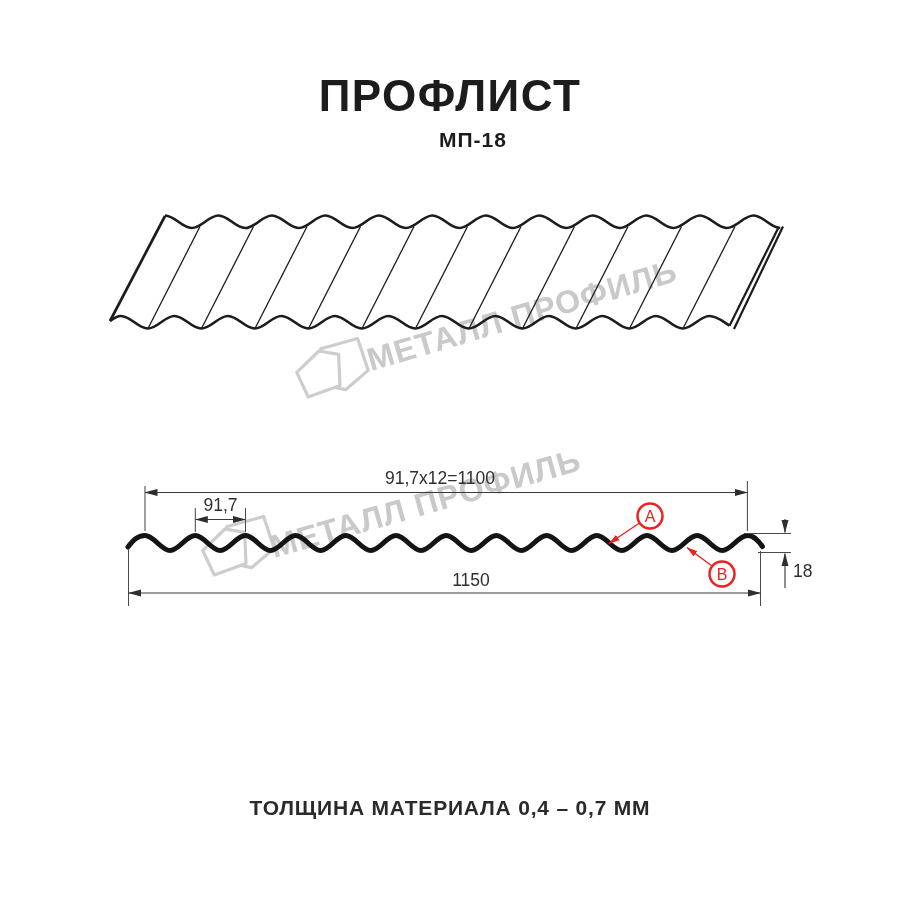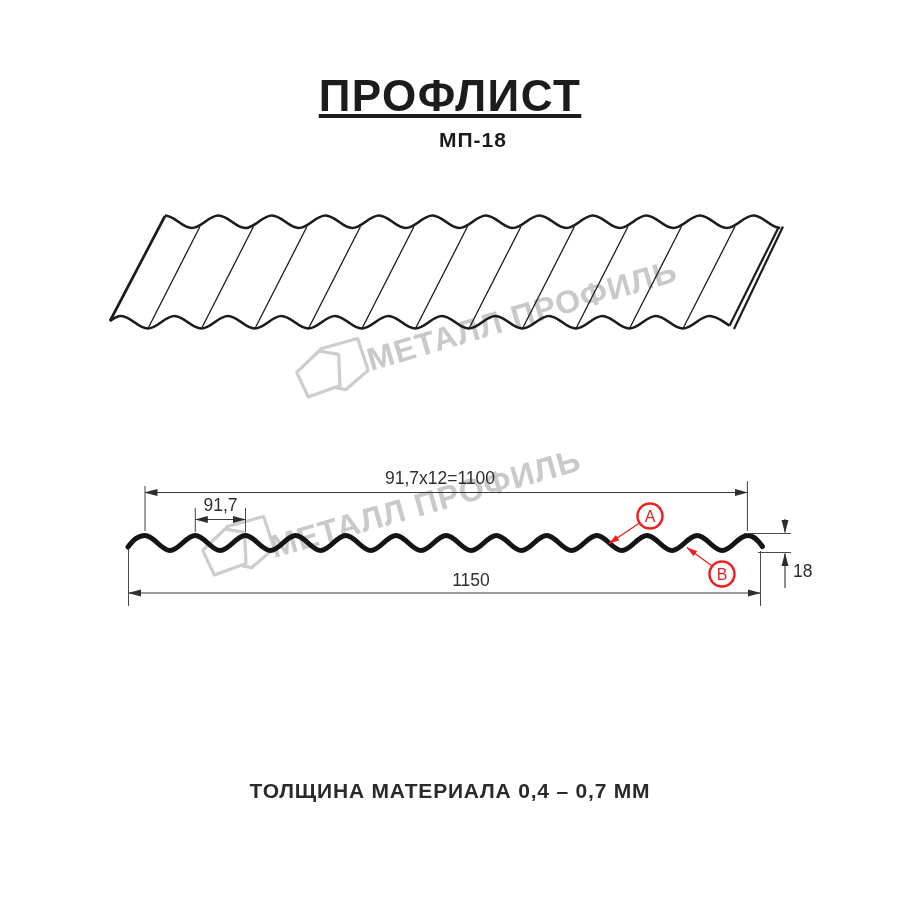--- a/index.html
+++ b/index.html
@@ -1,22 +1,22 @@
 <!DOCTYPE html>
 <html><head>
 <meta charset="utf-8">
 <style>
   html,body{margin:0;padding:0;}
   body{width:900px;height:900px;position:relative;overflow:hidden;background:#ffffff;
        font-family:"Liberation Sans", sans-serif;}
   .title{position:absolute;top:74px;left:0;width:900px;text-align:center;
-         font-size:44px;font-weight:bold;letter-spacing:1.5px;color:#1c1c1c;line-height:1;text-decoration:underline;}
+         font-size:44px;font-weight:bold;letter-spacing:1.5px;color:#1c1c1c;line-height:1;}
   .subtitle{position:absolute;top:129px;left:0;width:900px;text-align:center;
          font-size:21px;font-weight:600;letter-spacing:1px;color:#1c1c1c;line-height:1;padding-left:23px;}
-  .footer-note{position:absolute;top:779px;left:0;width:900px;text-align:center;
+  .footer-note{position:absolute;top:796px;left:0;width:900px;text-align:center;
          font-size:21px;font-weight:600;letter-spacing:0.8px;color:#2a2a2a;line-height:1.1;}
   svg.draw{position:absolute;left:0;top:0;}
   .sheetline{stroke:#1c1c1c;fill:none;}
   .thin{stroke-width:1.3;}
   .thick{stroke-width:2.7;}
   .edge{stroke-width:2.2;}
   .profile{stroke:#141414;stroke-width:5;fill:none;stroke-linecap:round;}
   .dim{stroke:#3a3a3a;stroke-width:1.15;fill:none;}
   .ext{stroke:#4a4a4a;stroke-width:1.05;fill:none;}
   .dimtxt{font-size:17.5px;fill:#2e2e2e;}

